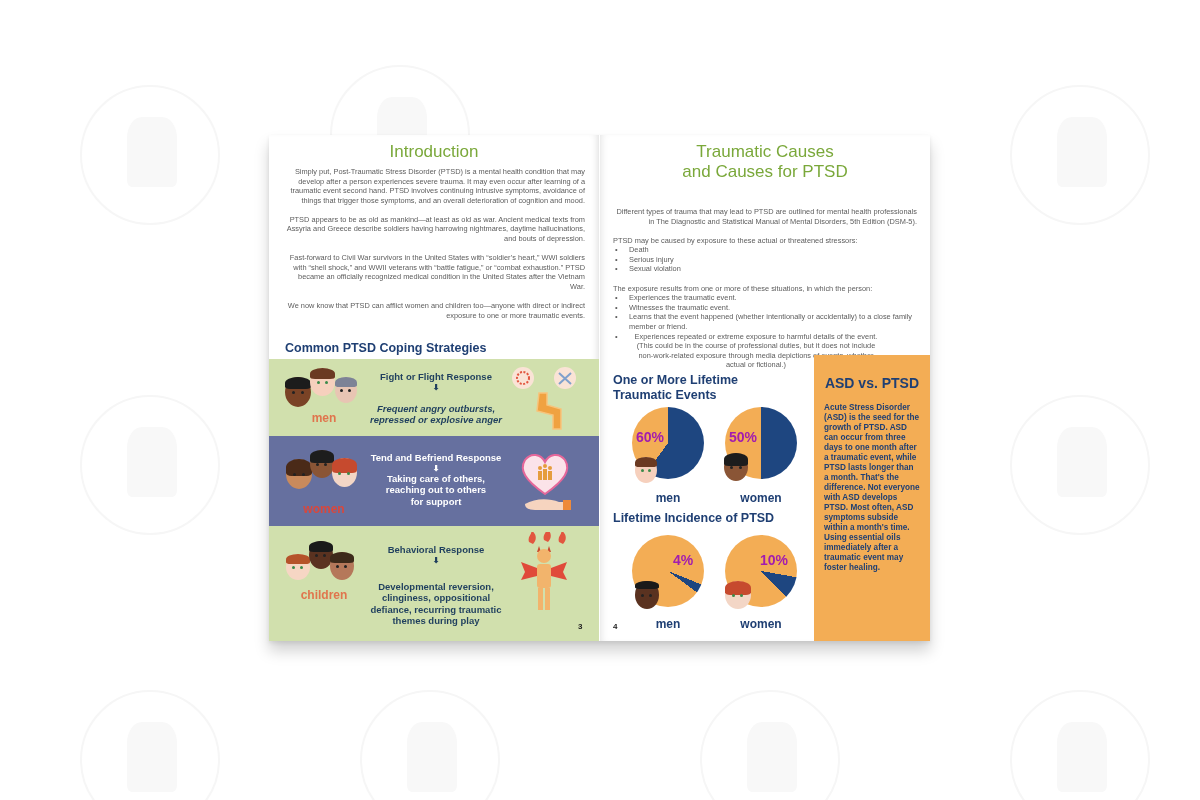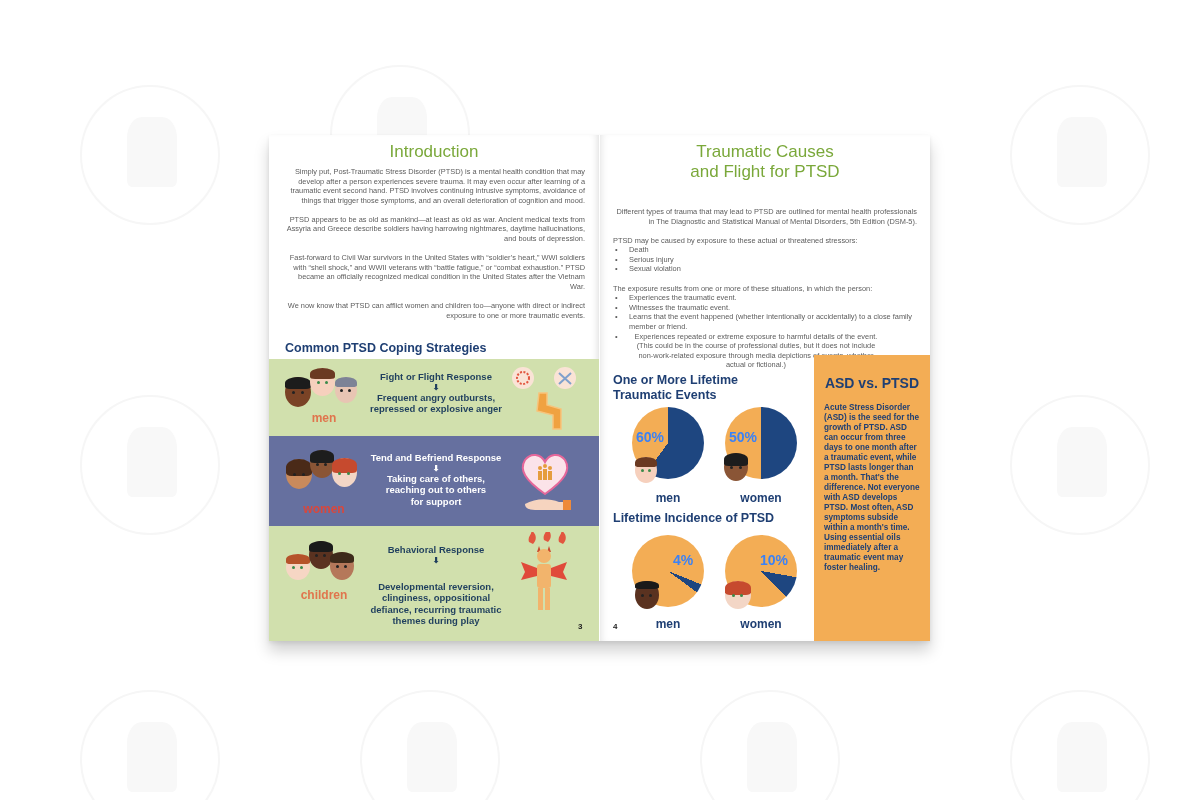--- a/index.html
+++ b/index.html
@@ -34,21 +34,21 @@
   .purple .group-label { color: #d9473c; }
 
   .face { position: absolute; border-radius: 50%; }
   .face .hair { position: absolute; left: 0; top: 0; width: 100%; height: 40%; border-radius: 50% 50% 20% 20%; }
   .face .eye { position: absolute; width: 3px; height: 3px; border-radius: 50%; background: #222; top: 48%; }
 
   .page-num { position: absolute; font-size: 8px; font-weight: bold; color: #222; }
 
   .stat-title { position: absolute; color: #1f3f73; font-weight: bold; font-size: 12.5px; line-height: 15px; }
   .pie { position: absolute; width: 72px; height: 72px; border-radius: 50%; }
-  .pie-label { position: absolute; font-size: 14px; font-weight: bold; color: #3b82f6; }
+  .pie-label { position: absolute; font-size: 14px; font-weight: bold; color: #a21caf; }
   .pie-caption { position: absolute; font-size: 12px; font-weight: bold; color: #1f3f73; width: 72px; text-align: center; }
 
   .asd-box { position: absolute; left: 214px; top: 220px; width: 116px; height: 286px; background: #f3ad55; padding: 20px 10px 0 10px; }
   .asd-title { font-size: 14px; font-weight: bold; color: #1f3f73; text-align: center; margin-bottom: 12px; }
   .asd-body { font-size: 8.2px; line-height: 10px; font-weight: bold; color: #1f3f73; }
 
   ul.bullets { list-style: none; }
   ul.bullets li { position: relative; padding-left: 16px; }
   ul.bullets li::before { content: "•"; position: absolute; left: 2px; }
 </style>
@@ -92,21 +92,21 @@
       </div>
       <div class="face" style="left:66px;top:18px;width:22px;height:26px;background:#e8c5b3;">
         <div class="hair" style="background:#7d8396;"></div>
         <div class="eye" style="left:5px;"></div>
           <div class="eye" style="left:13px;"></div>
       </div>
       <div class="group-label" style="left:30px;top:52px;width:50px;">men</div>
       <div class="center" style="top:12px;text-align:center;">
         <span>Fight or Flight Response</span>
         <span class="arrow">⬇</span>
-        <span style="display:block;width:140px;margin:0 auto;">Frequent angry outbursts, repressed or explosive anger</span>
+        <span style="display:block;width:140px;margin:11px auto;font-style:italic;">Frequent angry outbursts, repressed or explosive anger</span>
       </div>
       <div style="position:absolute;left:240px;top:6px;width:70px;height:66px;">
         <svg width="70" height="66" viewBox="0 0 70 66">
           <circle cx="14" cy="13" r="11" fill="#fae3d6"></circle>
           <circle cx="14" cy="13" r="6" fill="none" stroke="#e2563f" stroke-width="2" stroke-dasharray="2 1.5"></circle>
           <circle cx="56" cy="13" r="11" fill="#fae3d6"></circle>
           <path d="M50 8 L62 19 M62 8 L50 19" stroke="#7fa0cc" stroke-width="2"></path>
           <path d="M30 28 L28 46 L44 50 L44 64 L52 64 L52 44 L38 40 L38 28 Z" fill="#f0a241" stroke="#f7c47c" stroke-width="1.5"></path>
         </svg>
       </div>
@@ -185,21 +185,21 @@
           <path d="M32 36 L48 30 L44 40 L48 48 L32 44 Z" fill="#e04a3a"></path>
         </svg>
       </div>
       <div class="page-num" style="left:309px;top:96px;">3</div>
     </div>
   </div>
 
   <div class="page page-right">
     <div class="title" style="position:absolute;left:0;top:7px;width:330px;">
       <div>Traumatic Causes</div>
-      <div>and Flight for PTSD</div>
+      <div>and Causes for PTSD</div>
     </div>
 
     <div class="body-text" style="position:absolute;left:13px;top:56px;width:304px;margin-top:16px;">
       <p>Different types of trauma that may lead to PTSD are outlined for mental health professionals in The Diagnostic and Statistical Manual of Mental Disorders, 5th Edition (DSM-5).</p>
       <div>PTSD may be caused by exposure to these actual or threatened stressors:</div>
       <ul class="bullets" style="margin-bottom:9.5px;">
         <li>Death</li>
         <li>Serious injury</li>
         <li>Sexual violation</li>
       </ul>

